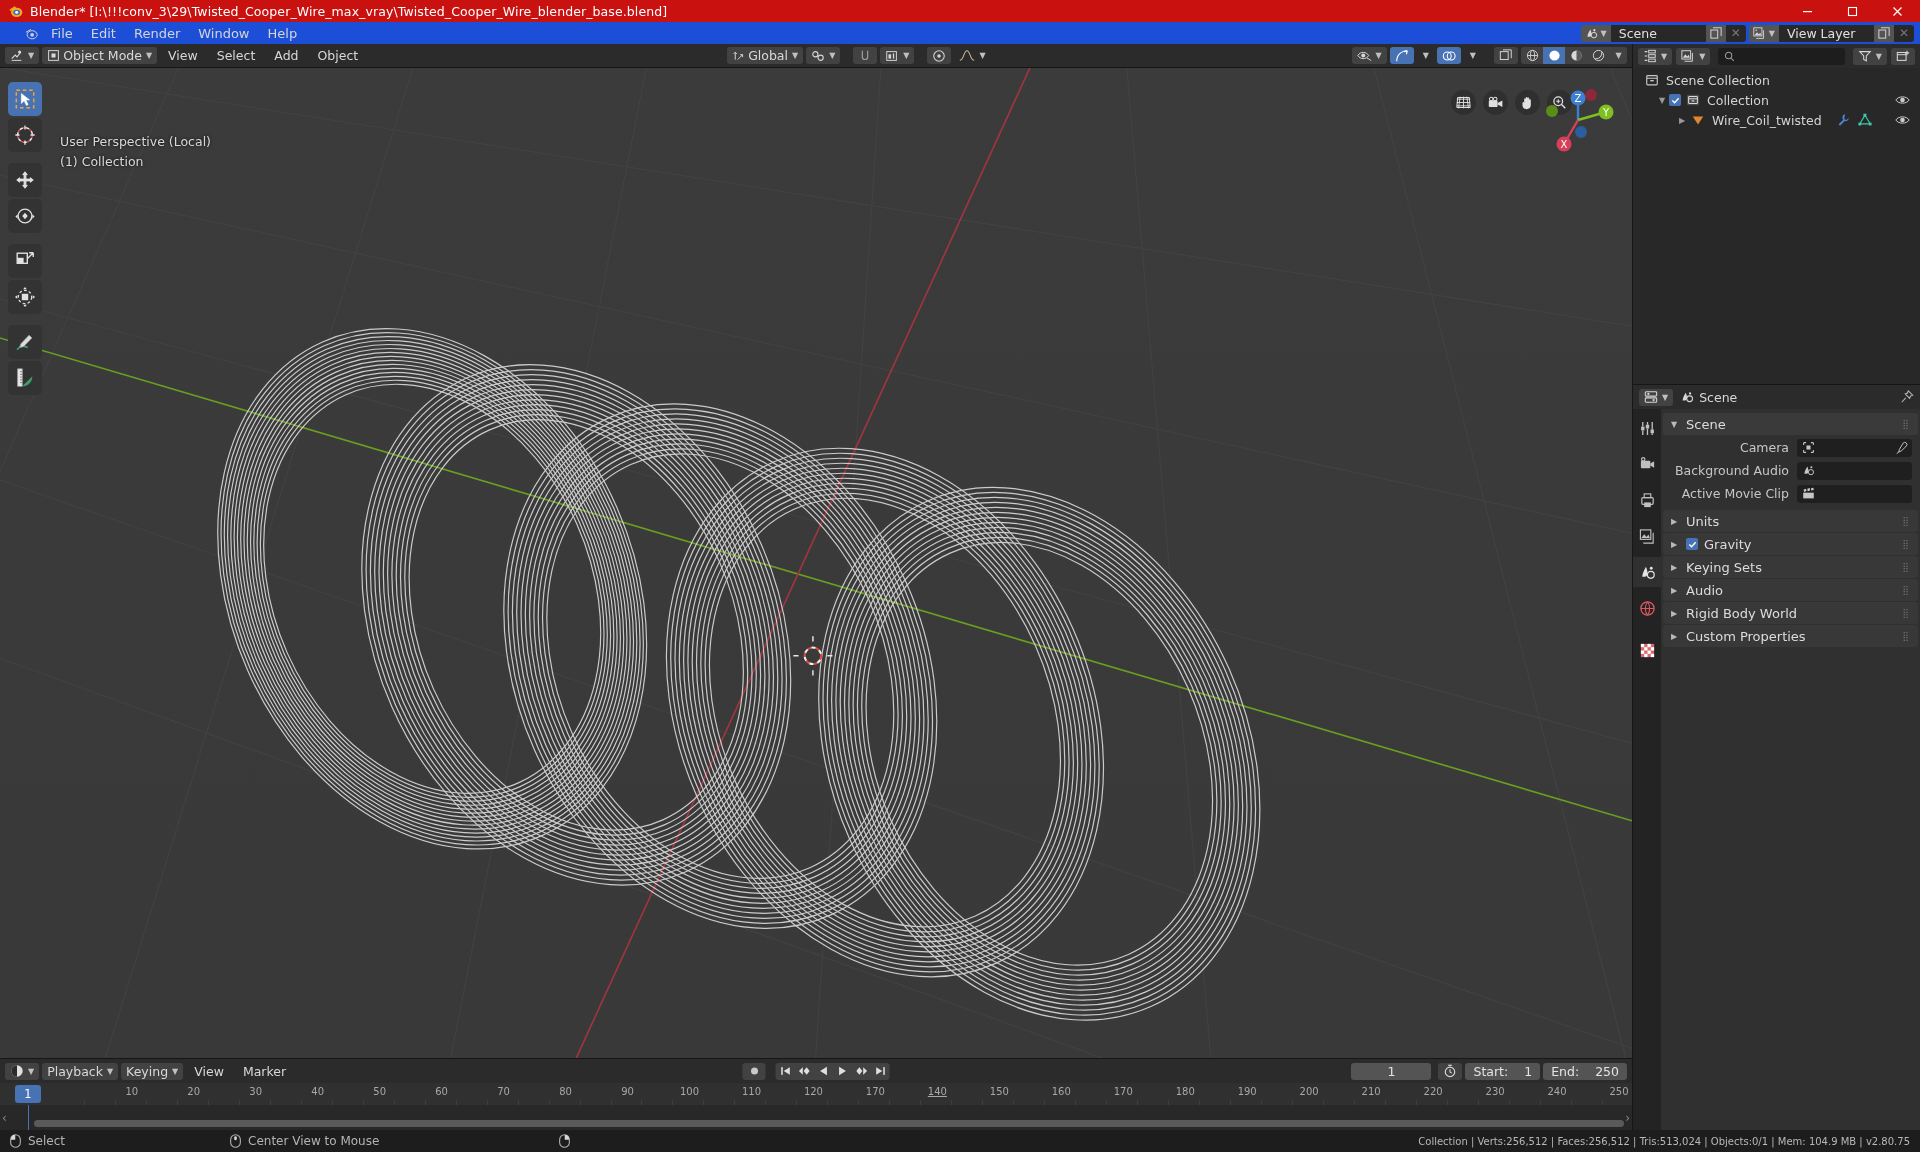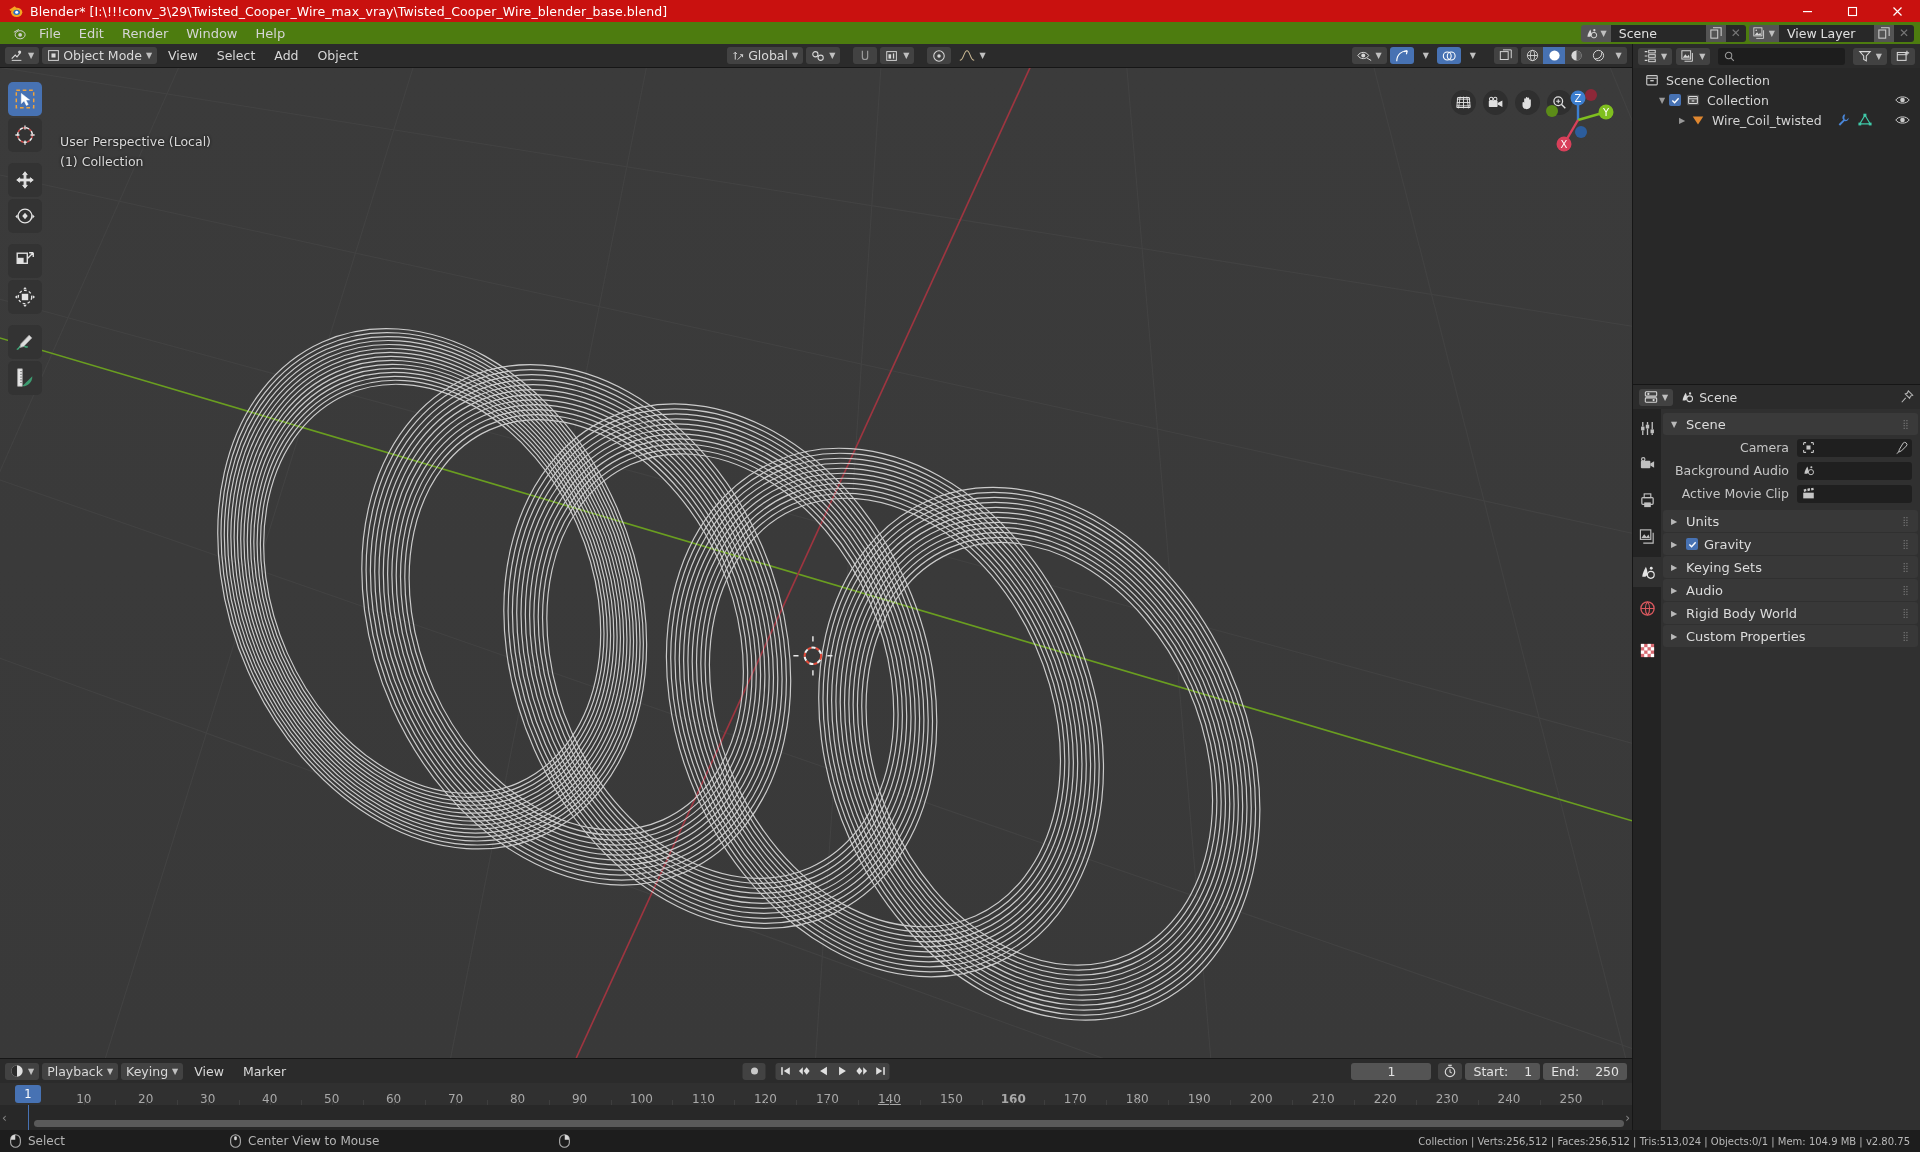--- a/index.html
+++ b/index.html
@@ -24,22 +24,22 @@
   }
   .win-buttons { position:absolute; right:0; top:0; height:22px; display:flex; }
   .win-btn {
     width:45px; height:22px; display:flex; align-items:center; justify-content:center;
     color:#fff;
   }
   .win-btn svg { display:block; }
 
   
   .topbar {
-    height:22px; background:#4d7c0f; display:flex; align-items:stretch;
-    flex:0 0 22px; padding-left:8px; position:relative;
+    height:22px; background:#1d4ed8; display:flex; align-items:stretch;
+    flex:0 0 22px; padding-left:20px; position:relative;
   }
   .tb-logo { width:22px; display:flex; align-items:center; justify-content:center; }
   .menu-item {
     display:flex; align-items:center; padding:0 9px; font-size:13px; color:#d5d5d5;
     white-space:nowrap;
   }
   .ws-tabs { display:flex; align-items:stretch; margin-left:14px; }
   .ws-tab {
     display:flex; align-items:center; padding:0 11px; font-size:13px;
     color:#9a9a9a; background:#2b2b2b; margin-right:1px; white-space:nowrap;
@@ -116,21 +116,21 @@
   .rec-btn { width:23px; height:17px; background:#424242; border-radius:3px; display:flex; align-items:center; justify-content:center; margin-right:6px;}
   .num-field {
     background:#545454; border-radius:3px; height:17px; display:flex; align-items:center;
     justify-content:center; font-size:12.5px; color:#e3e3e3; min-width:80px; padding:0 8px;
   }
   .lbl-field {
     background:#545454; border-radius:3px; height:17px; display:flex; align-items:center;
     font-size:12.5px; color:#e3e3e3; padding:0 8px; gap:16px;
   }
   .tl-ruler { height:22px; background:#303030; position:relative; overflow:hidden; }
-  .tick-label { position:absolute; top:9px; font-size:12px; color:#a8a8a8; transform:translateX(-50%); }
+  .tick-label { position:absolute; top:3px; font-size:10px; color:#a8a8a8; transform:translateX(-50%);margin-left:48px; }
   .tick-mark { position:absolute; bottom:0; width:1px; height:5px; background:#3e3e3e; }
   .tl-body { flex:1 1 auto; background:#282828; position:relative; }
   .playhead-label {
     position:absolute; top:2px; height:18px; background:#4772b3; border-radius:3px;
     color:#fff; font-size:11.5px; display:flex; align-items:center; justify-content:center;
     min-width:26px; padding:0 5px; transform:translateX(-50%); z-index:3;
   }
   .playhead-line { position:absolute; width:1px; background:#4772b3; z-index:2; }
   .tl-scroll-h {
     position:absolute; left:34px; right:8px; bottom:3px; height:7px;
@@ -760,21 +760,21 @@
             <div class="tick-mark" style="left: 796.409px;"></div>
             <div class="tick-label" style="left: 827.394px;">170</div>
             <div class="tick-mark" style="left: 827.394px;"></div>
             <div class="tick-mark" style="left: 858.378px;"></div>
             <div class="tick-label" style="left: 889.362px; text-decoration: underline;">140</div>
             <div class="tick-mark" style="left: 889.362px;"></div>
             <div class="tick-mark" style="left: 920.346px;"></div>
             <div class="tick-label" style="left: 951.331px;">150</div>
             <div class="tick-mark" style="left: 951.331px;"></div>
             <div class="tick-mark" style="left: 982.315px;"></div>
-            <div class="tick-label" style="left: 1013.3px; font-weight: bold;">160</div>
+            <div class="tick-label" style="left: 1013.3px;">160</div>
             <div class="tick-mark" style="left: 1013.3px;"></div>
             <div class="tick-mark" style="left: 1044.28px;"></div>
             <div class="tick-label" style="left: 1075.27px;">170</div>
             <div class="tick-mark" style="left: 1075.27px;"></div>
             <div class="tick-mark" style="left: 1106.25px;"></div>
             <div class="tick-label" style="left: 1137.24px;">180</div>
             <div class="tick-mark" style="left: 1137.24px;"></div>
             <div class="tick-mark" style="left: 1168.22px;"></div>
             <div class="tick-label" style="left: 1199.2px;">190</div>
             <div class="tick-mark" style="left: 1199.2px;"></div>

